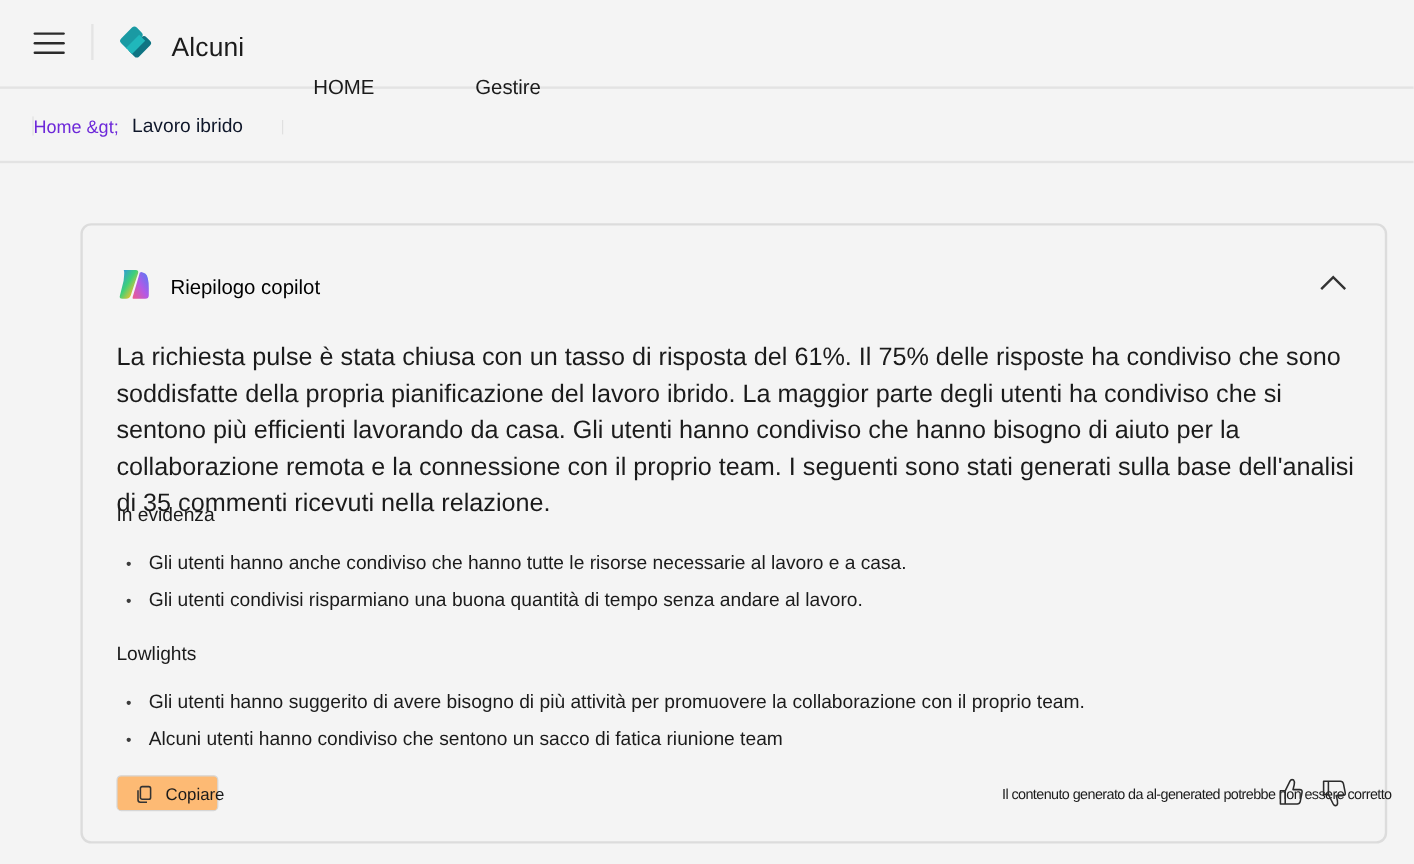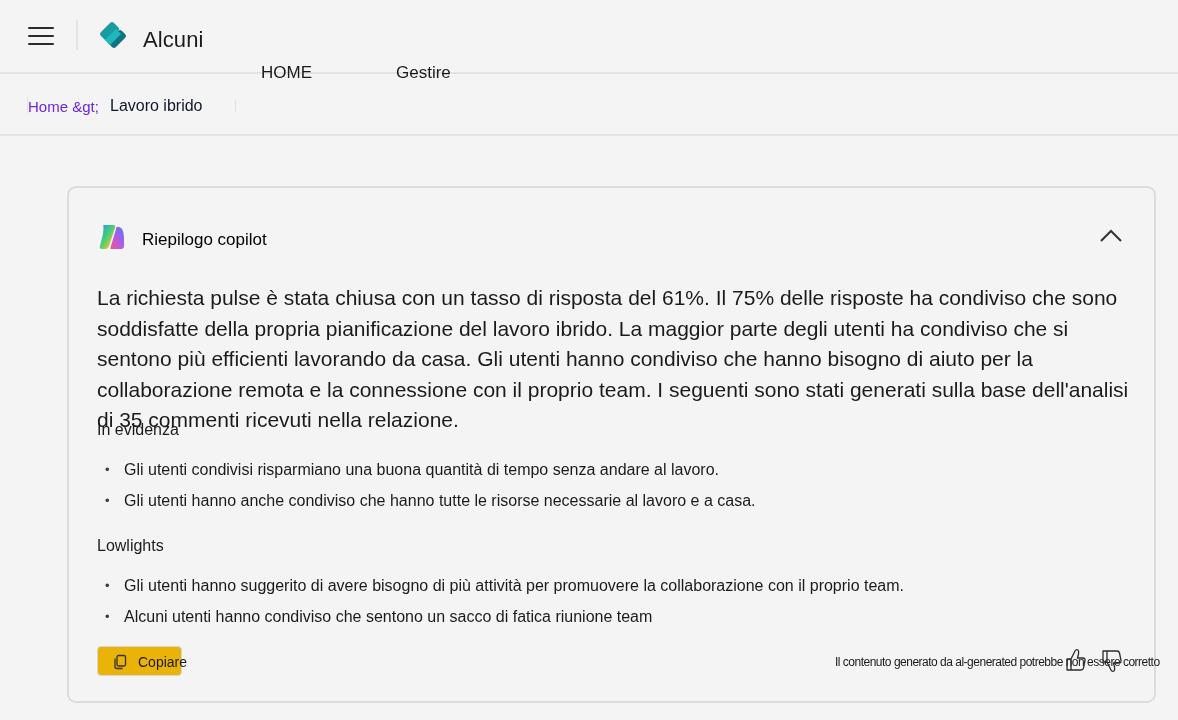--- a/index.html
+++ b/index.html
@@ -84,21 +84,21 @@
       position: relative; font-size: 16px; line-height: 30.5px; padding-left: 19px; color: #1b1b1b;
     }
     .bullets li::before {
       content: "•"; position: absolute; left: 0; top: 0; font-size: 13px; color: #3b3b3b;
     }
     .bullets-highlights { top: 455px; }
     .bullets-lowlights { top: 571px; }
 
     .copy-btn {
       position: absolute; left: 97px; top: 646px; width: 85px; height: 30px;
-      background: #eab308; border: 1px solid #d6d6d6; border-radius: 4px; cursor: pointer;
+      background: #fdba74; border: 1px solid #d6d6d6; border-radius: 4px; cursor: pointer;
     }
     .copy-icon { position: absolute; left: 14px; top: 7px; width: 16px; height: 16px; }
     .copy-label { position: absolute; left: 40px; top: 7px; font-size: 14px; color: #1b1b1b; white-space: nowrap; }
 
     .disclaimer {
       position: absolute; left: 835px; top: 655px; font-size: 12px; color: #1b1b1b;
       letter-spacing: -0.5px; white-space: nowrap;
     }
     .thumb-up { position: absolute; left: 1064px; top: 647px; width: 24px; height: 26px; cursor: pointer; }
     .thumb-down { position: absolute; left: 1100px; top: 648px; width: 24px; height: 26px; cursor: pointer; }
@@ -148,22 +148,22 @@
 </svg>
 <div class="card-title">Riepilogo copilot</div>
 <svg class="collapse-btn" viewBox="0 0 26 24">
   <polyline points="3,17 13,7 23,17" fill="none" stroke="#333" stroke-width="2"></polyline>
 </svg>
 
 <p class="summary">La richiesta pulse è stata chiusa con un tasso di risposta del 61%. Il 75% delle risposte ha condiviso che sono soddisfatte della propria pianificazione del lavoro ibrido. La maggior parte degli utenti ha condiviso che si sentono più efficienti lavorando da casa. Gli utenti hanno condiviso che hanno bisogno di aiuto per la collaborazione remota e la connessione con il proprio team. I seguenti sono stati generati sulla base dell'analisi di 35 commenti ricevuti nella relazione.</p>
 
 <div class="section-label label-highlights">In evidenza</div>
 <ul class="bullets bullets-highlights">
+  <li>Gli utenti hanno anche condiviso che hanno tutte le risorse necessarie al lavoro e a casa.</li>
   <li>Gli utenti condivisi risparmiano una buona quantità di tempo senza andare al lavoro.</li>
-  <li>Gli utenti hanno anche condiviso che hanno tutte le risorse necessarie al lavoro e a casa.</li>
 </ul>
 
 <div class="section-label label-lowlights">Lowlights</div>
 <ul class="bullets bullets-lowlights">
   <li>Gli utenti hanno suggerito di avere bisogno di più attività per promuovere la collaborazione con il proprio team.</li>
   <li>Alcuni utenti hanno condiviso che sentono un sacco di fatica riunione team</li>
 </ul>
 
 <div class="copy-btn">
   <svg class="copy-icon" viewBox="0 0 16 16">

